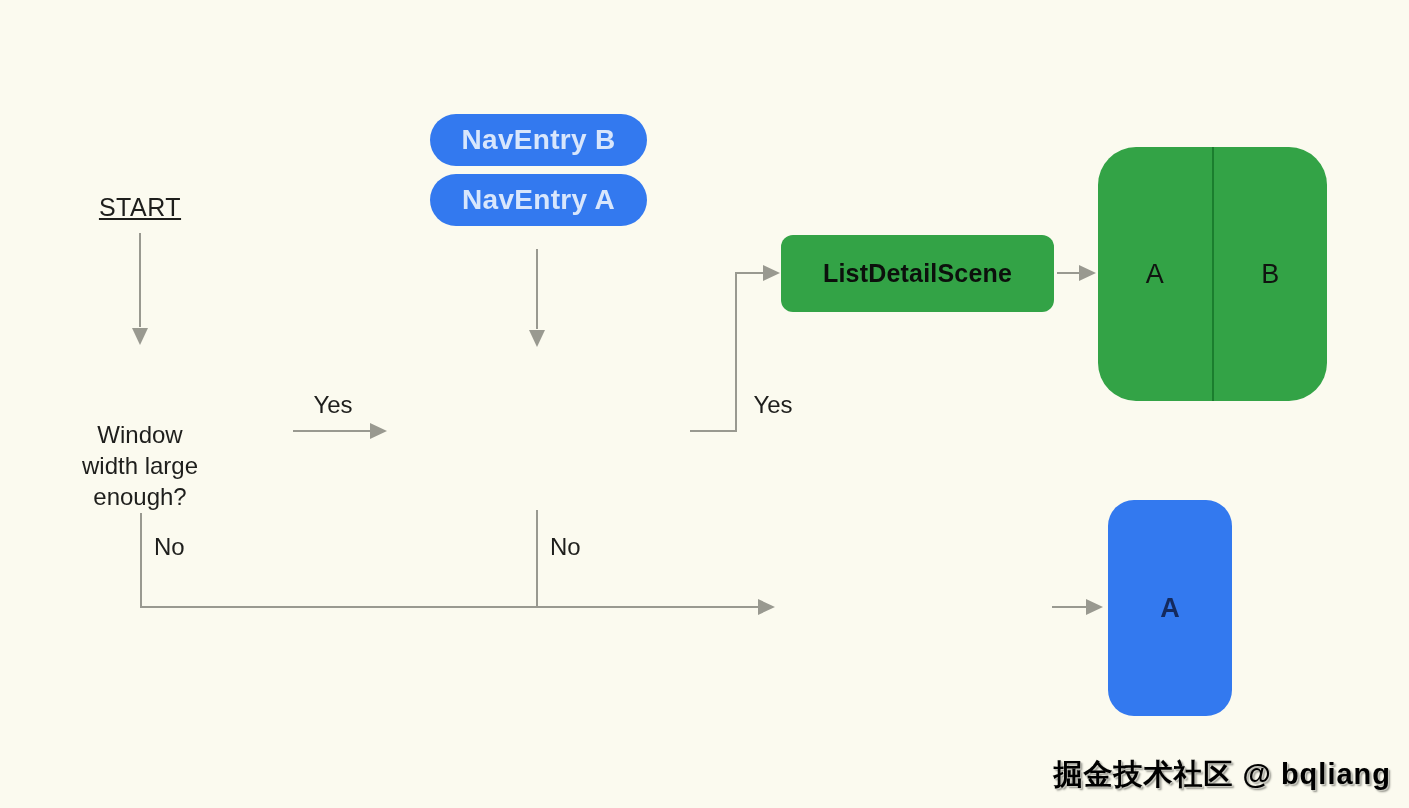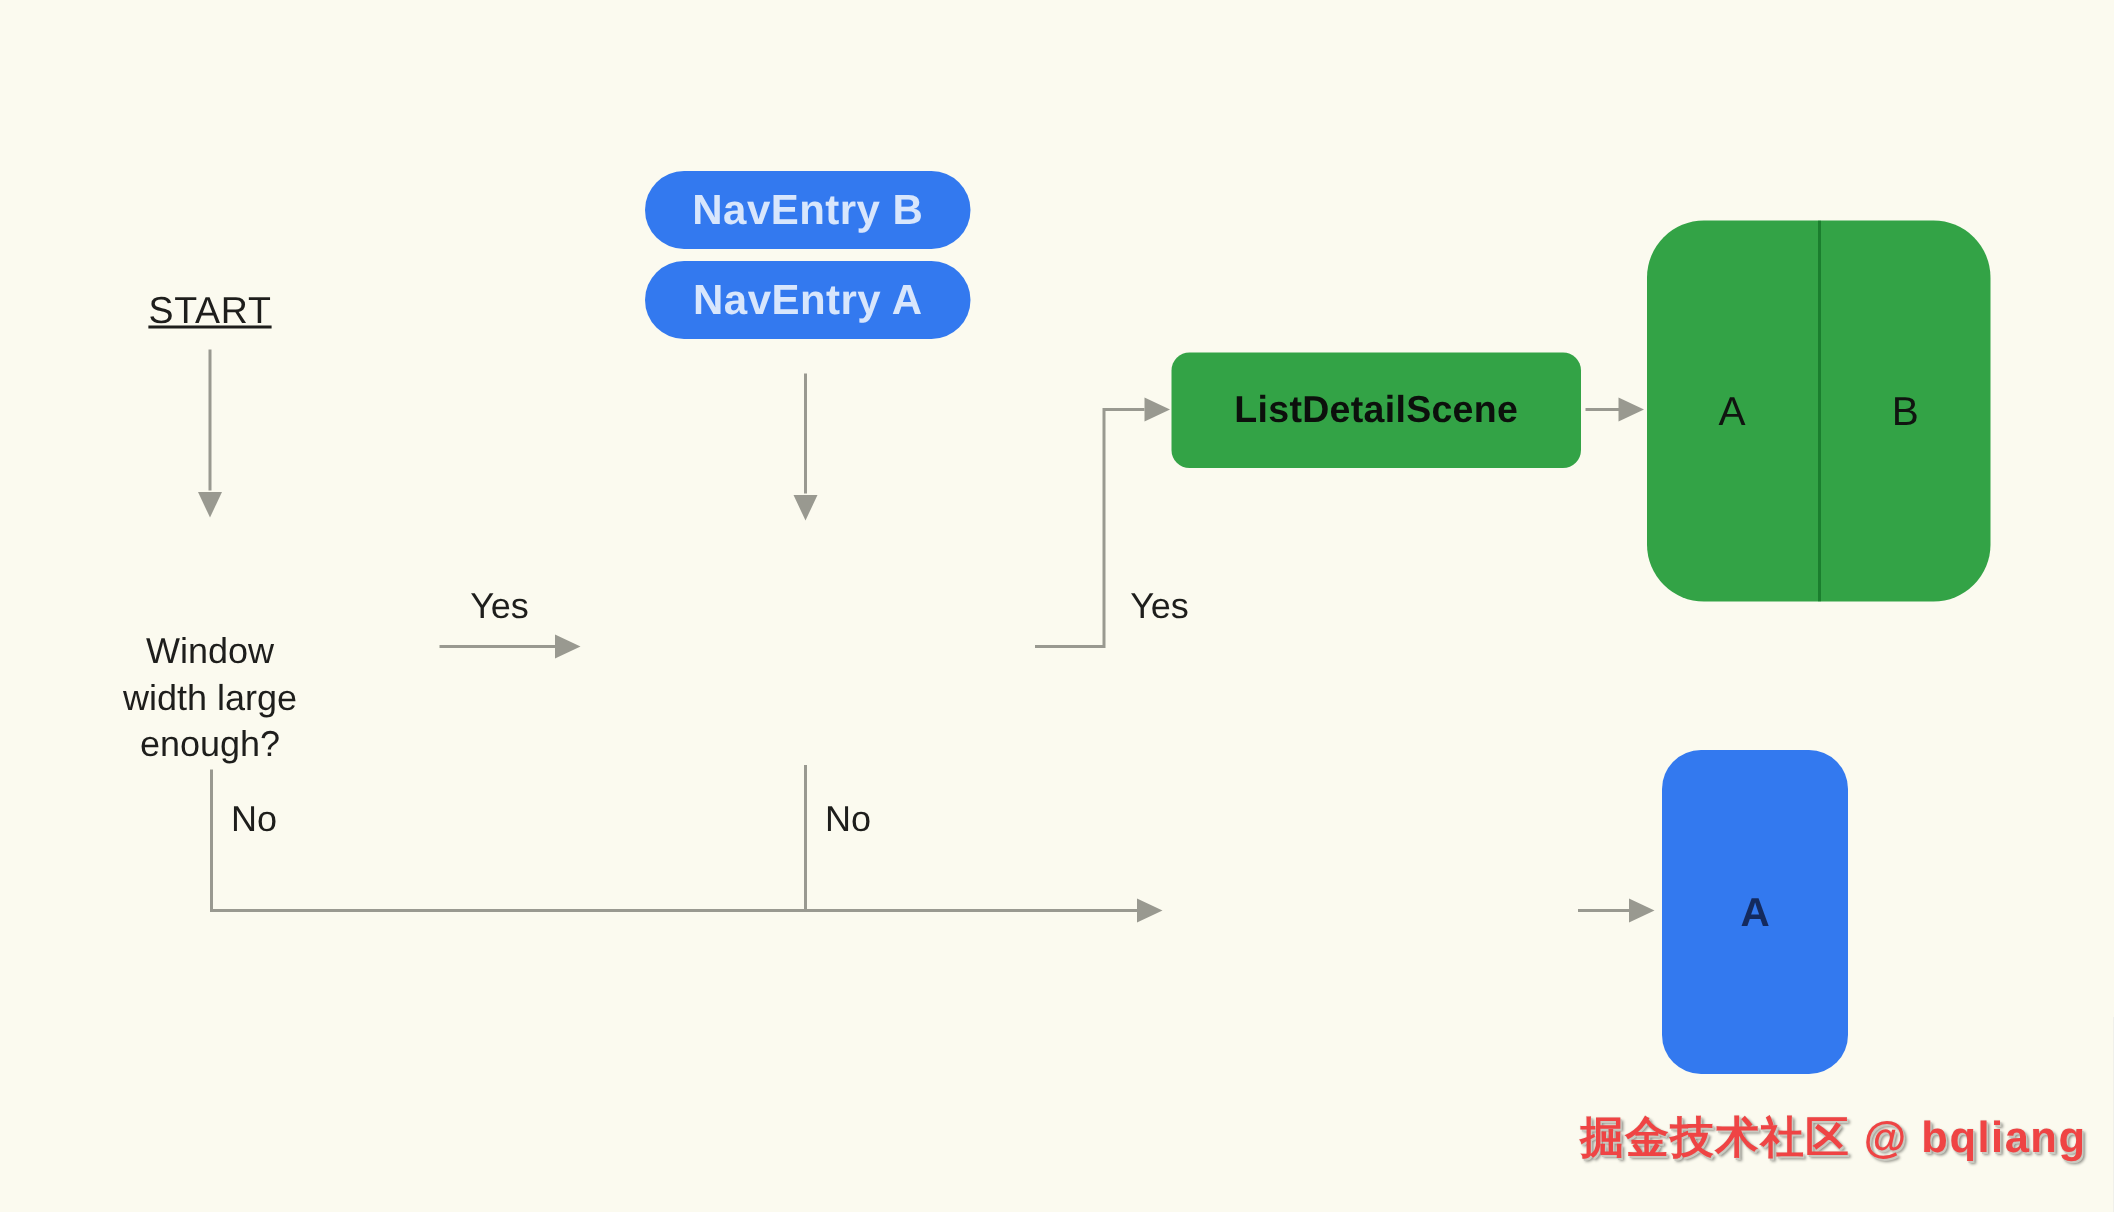--- a/index.html
+++ b/index.html
@@ -55,23 +55,23 @@
   }
   .centered{text-align:center;white-space:pre-line;}
   #start-label{left:75px;top:192px;width:130px;text-align:center;font-size:25px;letter-spacing:.5px;text-decoration:underline;}
   #q-window{left:40px;top:384px;width:200px;margin-top:35px;}
   #q-entries{left:437px;top:386px;width:200px;}
   #yes-window{left:300px;top:389px;width:66px;text-align:center;}
   #yes-entries{left:743px;top:389px;width:60px;text-align:center;}
   #no-window{left:154px;top:531px;}
   #no-entries{left:550px;top:531px;}
   #watermark{
-    position:absolute;right:18px;bottom:29px;
+    position:absolute;right:18px;bottom:13px;
     font-size:29px;font-weight:700;letter-spacing:1px;
-    color:#ef4444;
+    color:#000000;
     text-shadow:1px 1px 0 #c9c9c0, 2px 2px 2px #8f8f87, 0 0 1px #d8d8cf;
   }
   .stroke{stroke:var(--line,#999990);stroke-width:2;fill:none;}
   .head{fill:var(--line,#999990);stroke:none;}
 </style>
 </head>
 <body>
 
 <div id="canvas" style="--bg: #fbfaef; --blue: #3379ef; --green: #33a346; --divider: #1b7e2e; --line: #999990; --ink: #1e1e1c; --navy: #142a5e; --pill-text: #d8e6fc;">
 

